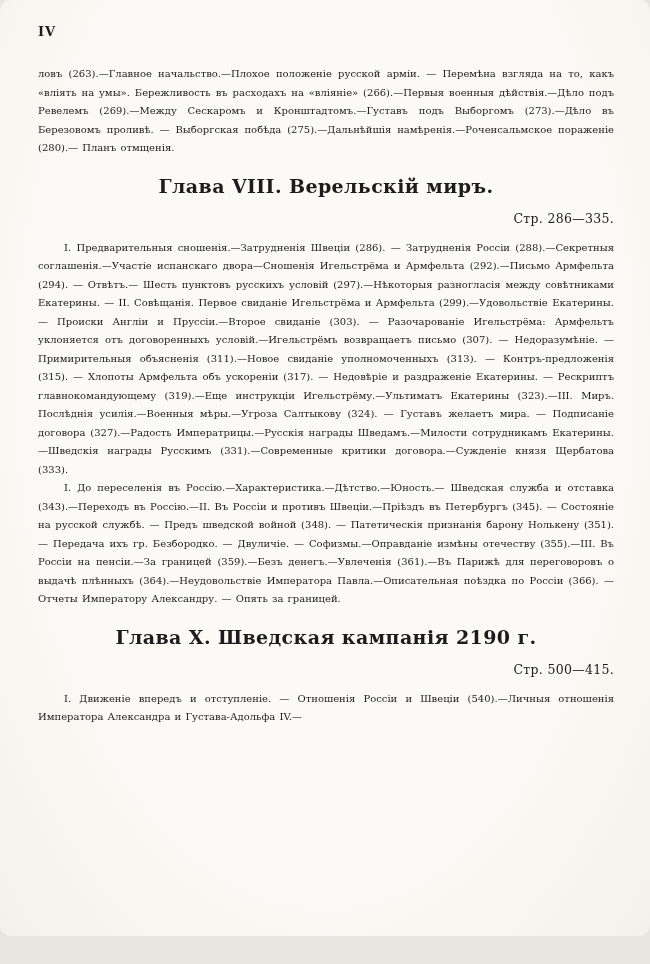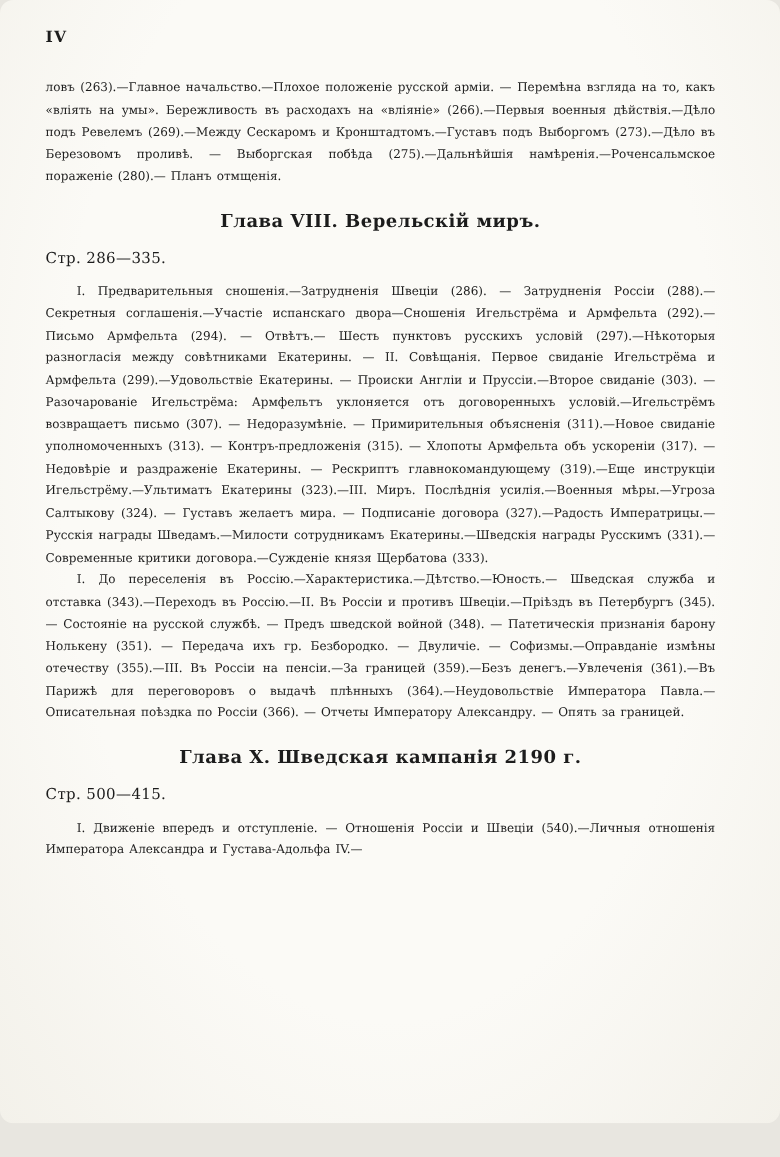--- a/index.html
+++ b/index.html
@@ -5,48 +5,48 @@
   html, body { margin: 0; padding: 0; background: #e8e6e0; }
   .page {
     position: relative;
     width: 650px;
     height: 936px;
     margin: 0 auto;
     background: radial-gradient(ellipse at 50% 40%, #fbfaf6 60%, #f3f1ea 100%);
     color: #1c1c1c;
     font-family: "DejaVu Serif", serif;
     box-sizing: border-box;
-    padding: 24px 54px 0 38px;
+    padding: 24px 36px 0 38px;
     overflow: hidden;
     border-radius: 11px;
   }
   .page-number {
     font-size: 13px;
     font-weight: bold;
     letter-spacing: 1px;
     margin: 0 0 26px 0;
   }
   .body-text {
     font-size: 10px;
     line-height: 18.5px;
     text-align: justify;
     margin: 0;
     word-spacing: 1px;
   }
   .indent { text-indent: 26px; }
   .chapter-heading {
-    font-size: 15px;
+    font-size: 19px;
     font-weight: bold;
     text-align: center;
     letter-spacing: 0.4px;
     margin: 17px 0 0 0;
   }
   .page-range {
     font-size: 12.5px;
-    text-align: left;
+    text-align: right;
     letter-spacing: 0.3px;
     margin: 14px 0 13px 0;
   }
   .bold { font-weight: normal; }
   section { margin: 0; }
 </style>
 </head>
 <body>
 
 <div class="page">

